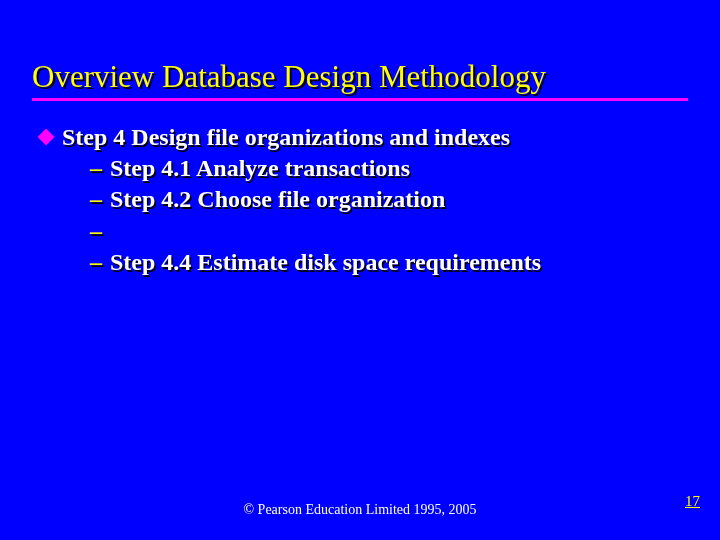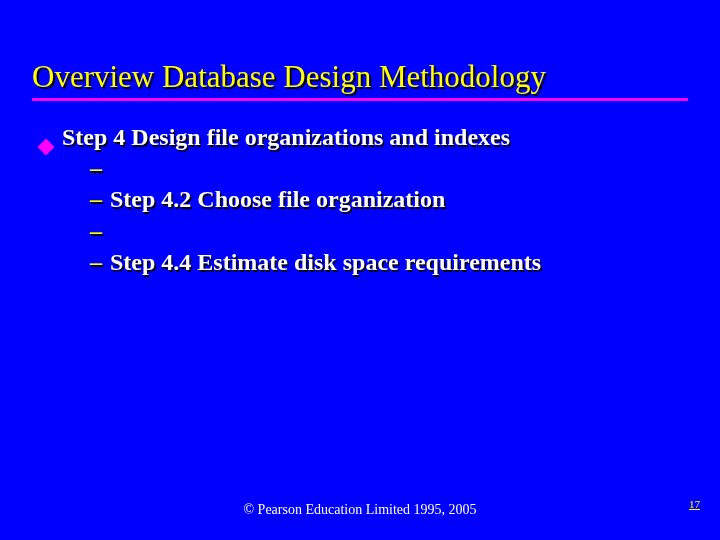--- a/index.html
+++ b/index.html
@@ -41,21 +41,21 @@
     position: absolute;
     top: 122px;
     left: 40px;
     right: 40px;
     color: #ffffff;
     font-size: 24px;
     line-height: 1.3;
   }
   .main-item {
     display: flex;
-    align-items: flex-end;
+    align-items: flex-start;
     font-weight: bold;
     text-shadow: 1.5px 1.5px 0 #000;
   }
   .diamond {
     display: inline-block;
     width: 12px;
     height: 12px;
     background: #ff00ff;
     transform: rotate(45deg);
     margin-right: 10px;
@@ -83,21 +83,21 @@
     right: 0;
     text-align: center;
     color: #ffffff;
     font-size: 14px;
   }
   .page-num {
     position: absolute;
     bottom: 30px;
     right: 20px;
     color: #ffff00;
-    font-size: 11px;
+    font-size: 15px;
     text-decoration: underline;
   }
 </style>
 </head>
 <body>
 
 <div class="slide">
 
   <div class="title-block">
     <h1 class="title">Overview Database Design Methodology</h1>
@@ -105,20 +105,21 @@
   </div>
 
   <div class="body">
     <div class="main-item">
       <span class="diamond"></span>
       <span>Step 4  Design file organizations and indexes</span>
     </div>
     <div class="sub-list">
       <div class="sub-item">
         <span class="endash">–</span>
+        <span>Step 4.1  Analyze transactions</span>
       </div>
       <div class="sub-item">
         <span class="endash">–</span>
         <span>Step 4.2  Choose file organization</span>
       </div>
       <div class="sub-item">
         <span class="endash">–</span>
       </div>
       <div class="sub-item">
         <span class="endash">–</span>

